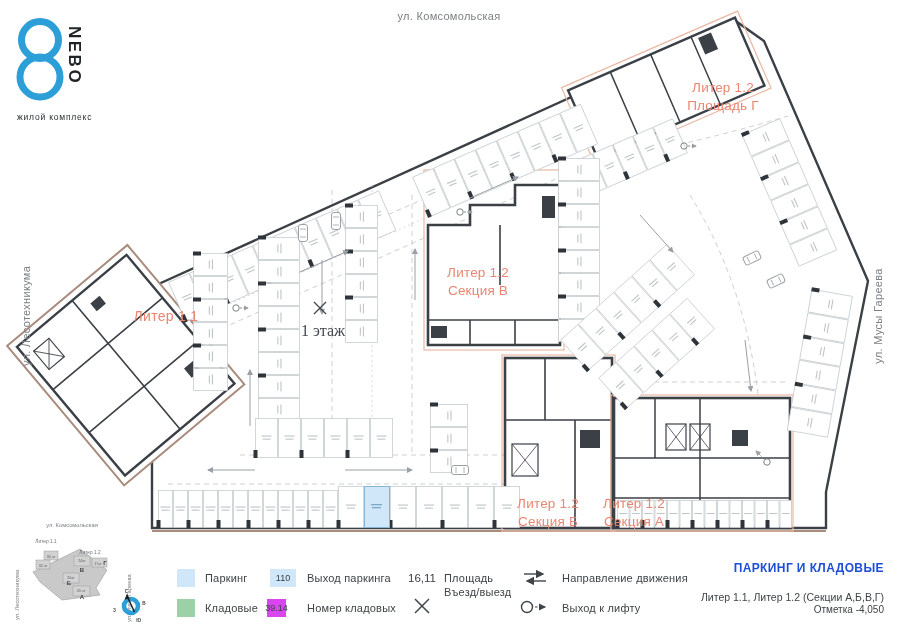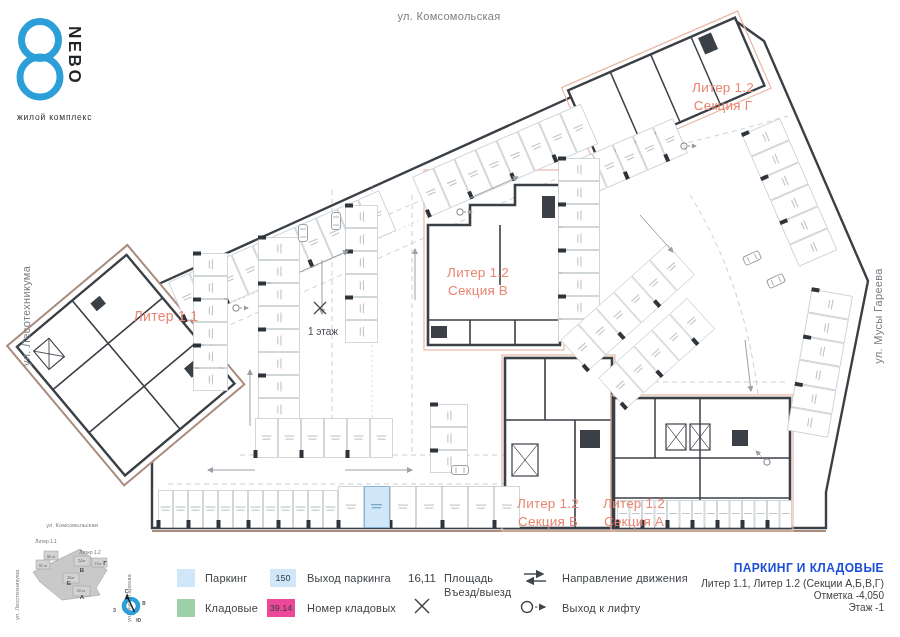--- a/index.html
+++ b/index.html
@@ -9,32 +9,32 @@
   svg{display:block;}
   .street{font-size:11px;color:#7a7f83;letter-spacing:.3px;white-space:nowrap;}
   .street.vert{transform:translate(-50%,-50%) rotate(-90deg);}
   .street.top{width:160px;text-align:center;}
   .sec-label{position:absolute;transform:translate(-50%,-50%);color:#e98570;
              font-size:13.5px;line-height:1.3;text-align:center;white-space:nowrap;letter-spacing:.2px;}
   .sec-label span{display:block;}
   .liter-label{position:absolute;transform:translate(-50%,-50%);color:#e98570;
                font-size:14px;white-space:nowrap;letter-spacing:.3px;}
   .floor-label{position:absolute;transform:translate(-50%,-50%);color:#43484c;
-               font-size:10px;white-space:nowrap;}
+               font-size:16px;white-space:nowrap;font-family:Liberation Serif, serif;}
   .logo-name{position:absolute;left:84px;top:26px;transform-origin:0 0;transform:rotate(90deg);
              font-size:17px;font-weight:700;letter-spacing:2.5px;color:#1f2326;}
   .logo-sub{position:absolute;left:17px;top:112px;font-size:8.5px;letter-spacing:.8px;color:#2a2e31;}
   .lg-label{position:absolute;font-size:11px;color:#3f4448;letter-spacing:.2px;white-space:nowrap;}
   .lg-chip{position:absolute;width:18px;height:18px;}
   .lg-box{position:absolute;height:18px;display:flex;align-items:center;justify-content:center;
           font-size:9px;color:#3a3f43;}
   .lg-val{position:absolute;font-size:11.5px;font-weight:400;color:#3a3f43;}
   .titleblock{position:absolute;right:16px;top:561px;width:300px;text-align:right;}
   .tb-title{font-size:12px;font-weight:600;letter-spacing:.4px;color:#1d4ed8;}
-  .tb-sub{font-size:10.5px;margin-top:2px;color:#3f4448;}
+  .tb-sub{font-size:10.5px;margin-top:16px;color:#3f4448;}
   .tb-line{font-size:10px;margin-top:1px;color:#3f4448;}
   .mm-street{font-size:5.8px;fill:#7a7f83;}
   .mm-liter{font-size:4.8px;fill:#6d7276;}
   .mm-floor{font-size:3.6px;fill:#55595d;}
   .mm-letter{font-size:6px;font-weight:bold;fill:#3f4448;}
   .mm-compass{font-size:4.6px;font-weight:bold;fill:#3f4448;}
 </style>
 </head>
 <body>
 
@@ -670,48 +670,47 @@
   <div class="abs street vert" style="left:878px;top:316px">ул. Мусы Гареева</div>
 
   <div class="liter-label" style="left:166px;top:316px">Литер 1.1</div>
 
   <div class="sec-label" style="left:478px;top:282px">
     <span>Литер 1.2</span>
     <span>Секция В</span>
   </div>
   <div class="sec-label" style="left:723px;top:97px">
     <span>Литер 1.2</span>
-    <span>Секция Г</span>
+    <span>Площадь Г</span>
   </div>
   <div class="sec-label" style="left:548px;top:513px">
     <span>Литер 1.2</span>
     <span>Секция Б</span>
   </div>
   <div class="sec-label" style="left:634px;top:513px">
     <span>Литер 1.2</span>
     <span>Секция А</span>
   </div>
 
   <div class="floor-label" style="left:323px;top:331px">1 этаж</div>
 
   <div class="lg-chip" style="left:177px;top:569px;background:#cfe7f8"></div>
   <div class="lg-label" style="left:205px;top:572px">Паркинг</div>
   <div class="lg-chip" style="left:177px;top:599px;background:#9ed0a7"></div>
   <div class="lg-label" style="left:205px;top:602px">Кладовые</div>
 
-  <div class="lg-box" style="left:270px;top:569px;width:26px;background:#cfe7f8">150</div>
+  <div class="lg-box" style="left:270px;top:569px;width:26px;background:#cfe7f8">110</div>
   <div class="lg-label" style="left:307px;top:572px">Выход паркинга</div>
-  <div class="lg-box" style="left:267px;top:599px;width:28px;background:#ec4899">39.14</div>
+  <div class="lg-box" style="left:267px;top:599px;width:19px;background:#d946ef">39.14</div>
   <div class="lg-label" style="left:307px;top:602px">Номер кладовых</div>
 
   <div class="lg-val" style="left:398px;top:572px;width:38px;text-align:right">16,11</div>
   <div class="lg-label" style="left:444px;top:572px">Площадь</div>
   <div class="lg-label" style="left:444px;top:586px">Въезд/выезд</div>
   <div class="lg-label" style="left:562px;top:572px">Направление движения</div>
   <div class="lg-label" style="left:562px;top:602px">Выход к лифту</div>
 
   <div class="titleblock">
     <div class="tb-title">ПАРКИНГ И КЛАДОВЫЕ</div>
     <div class="tb-sub">Литер 1.1, Литер 1.2 (Секции А,Б,В,Г)</div>
     <div class="tb-line">Отметка  -4,050</div>
-    <div class="tb-line">Этаж  -1</div>
   </div>
 </div>
 
 </body></html>

